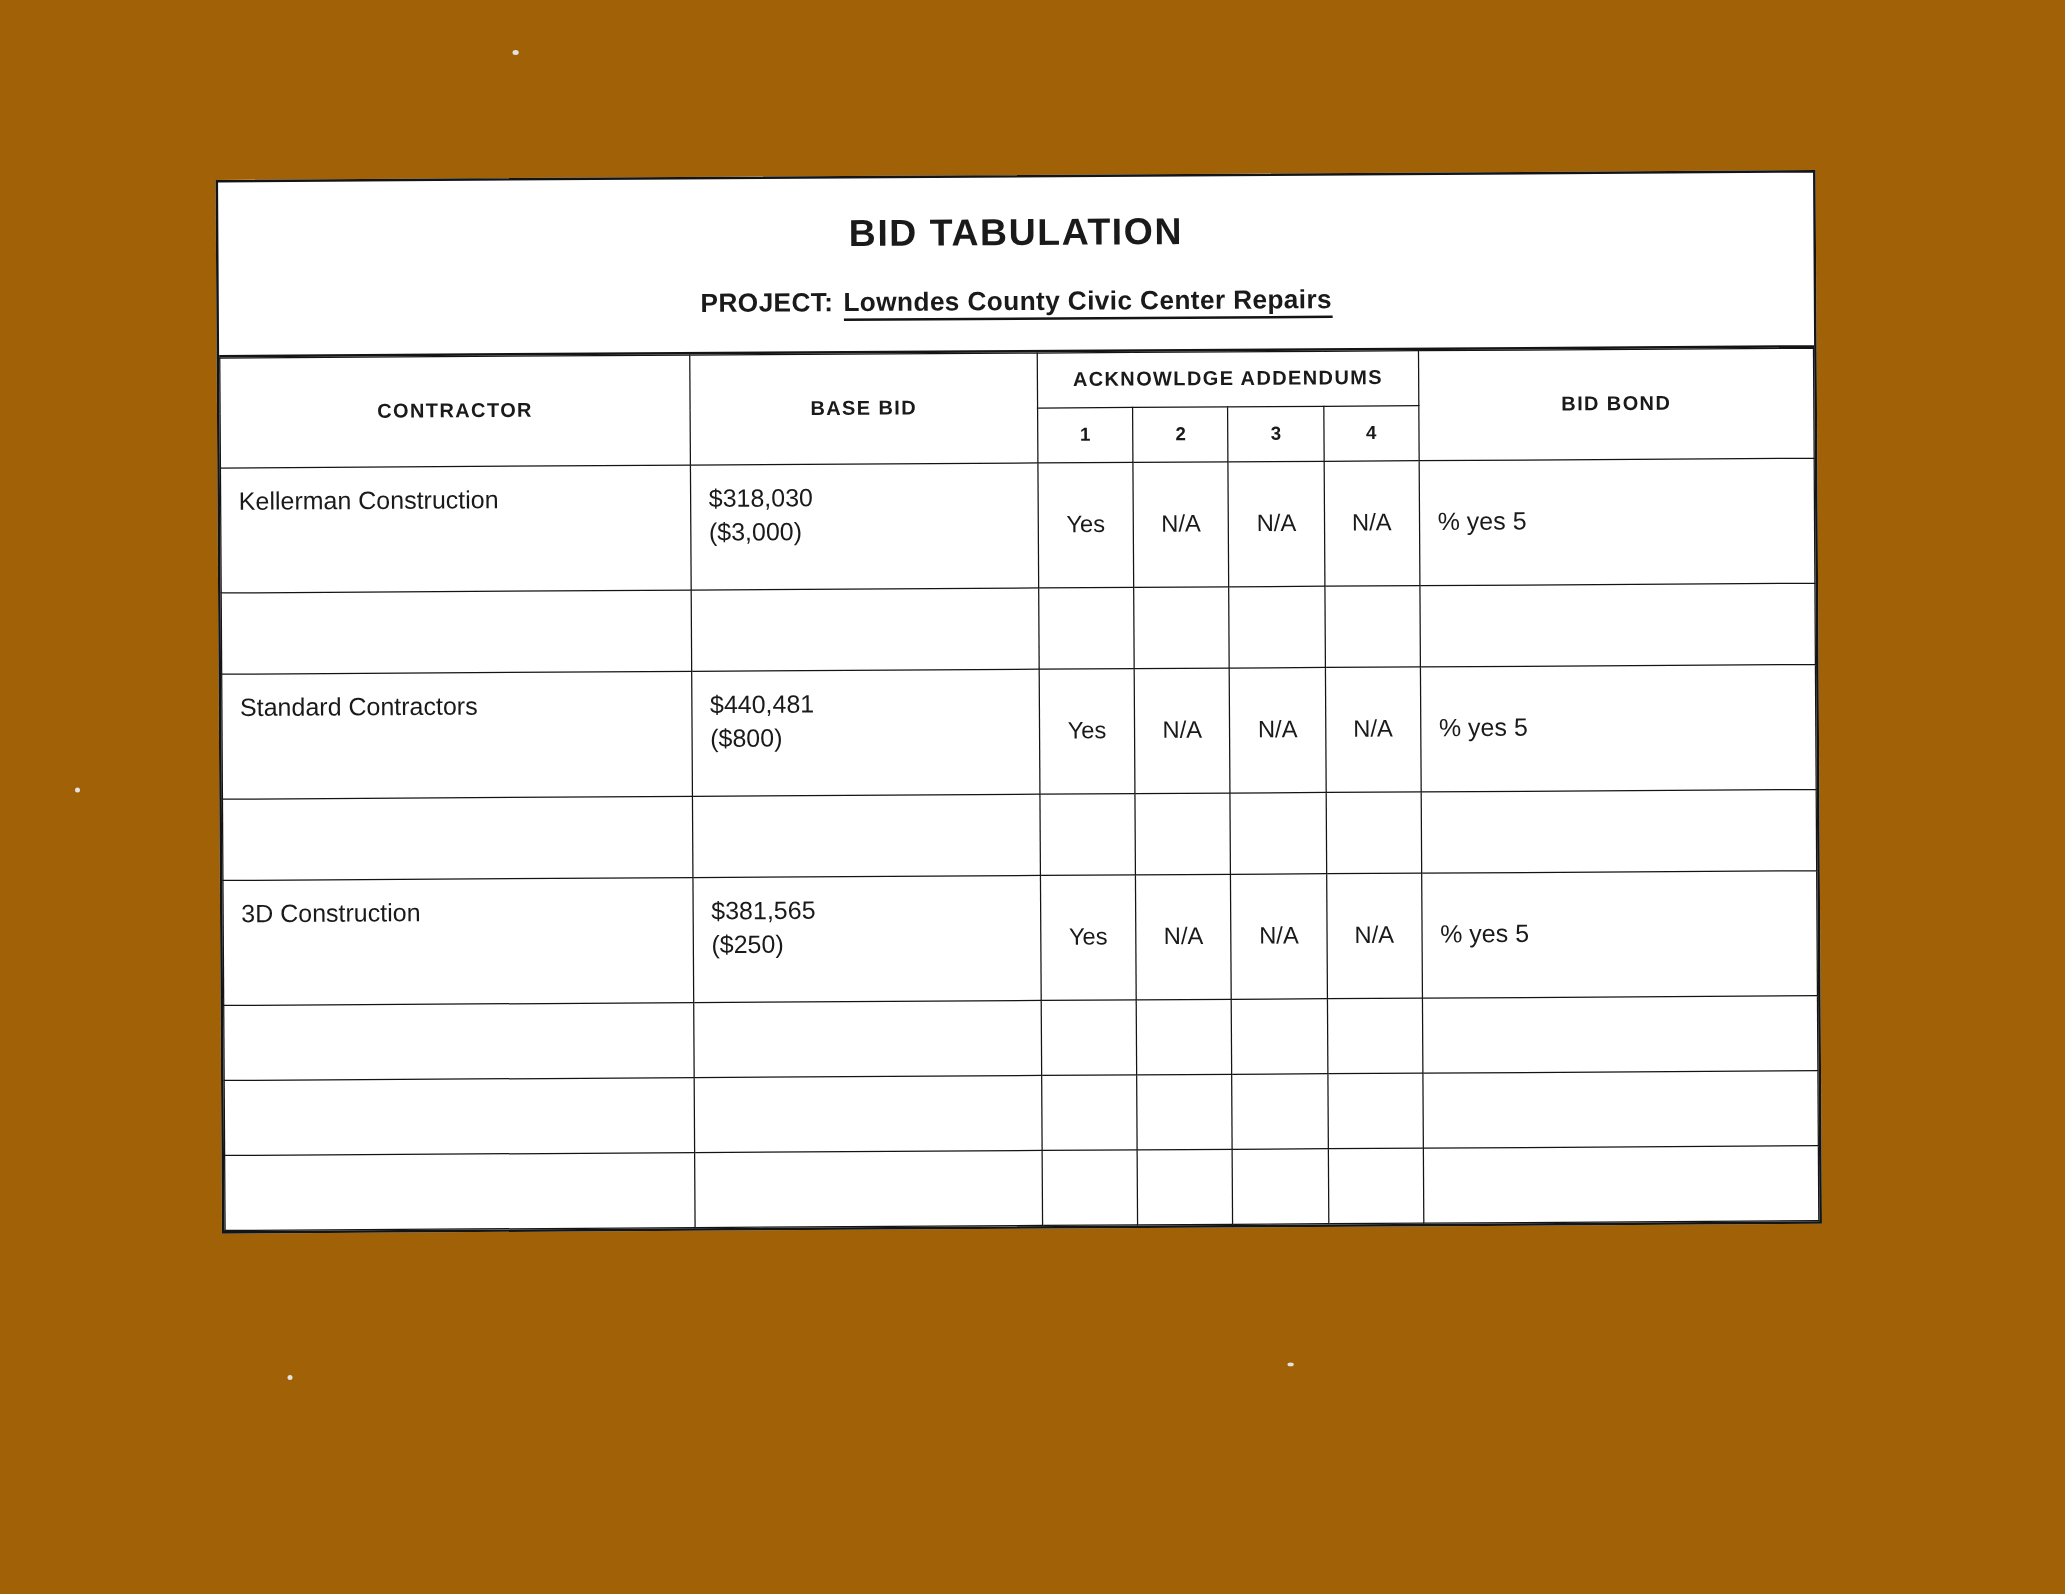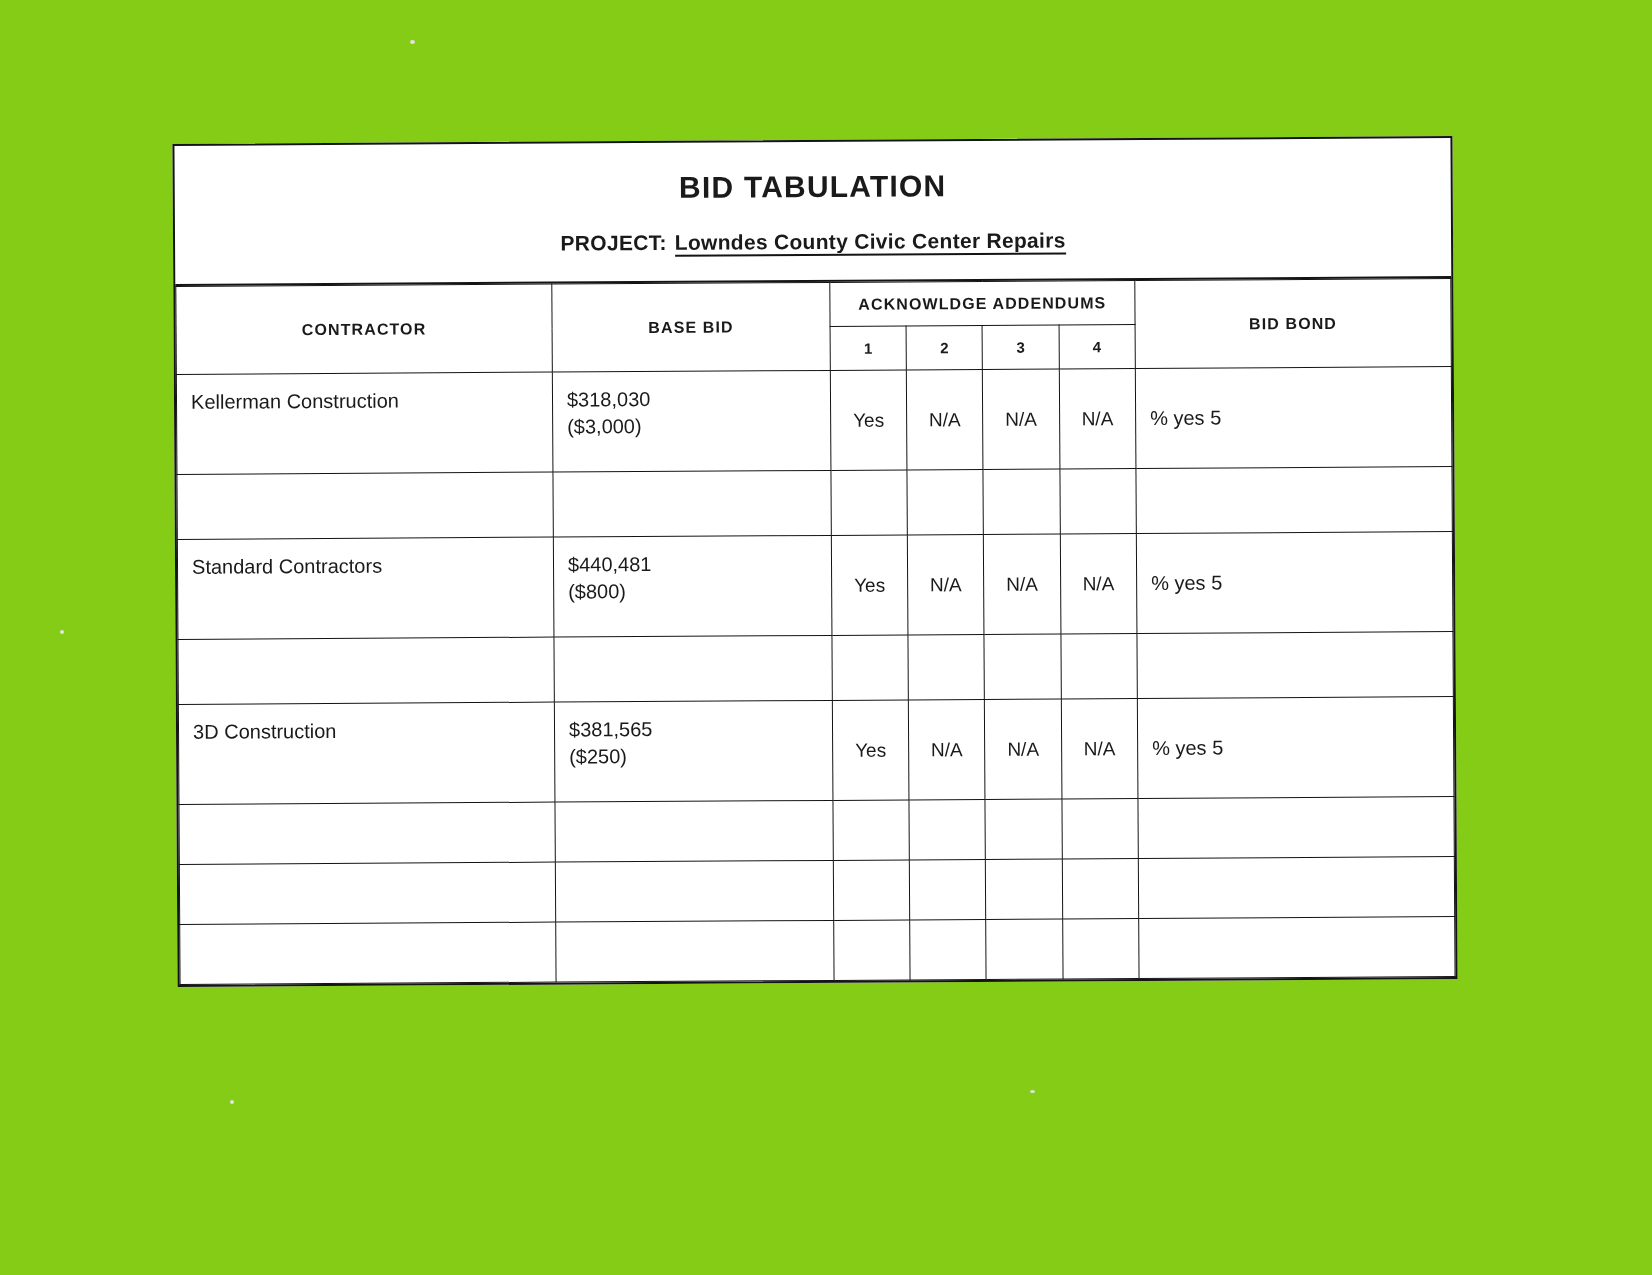--- a/index.html
+++ b/index.html
@@ -13,21 +13,21 @@
     font-family: "Liberation Sans", sans-serif;
     color: #1a1a1a;
     position: relative;
     overflow: hidden;
   }
 
   
   .page {
     position: absolute;
     inset: 0;
-    background: #84cc16;
+    background: #a16207;
   }
 
   .scan-noise {
     position: absolute;
     width: 6px; height: 6px;
     background: #e2e2e2;
     border-radius: 50%;
   }
 
   .doc {

